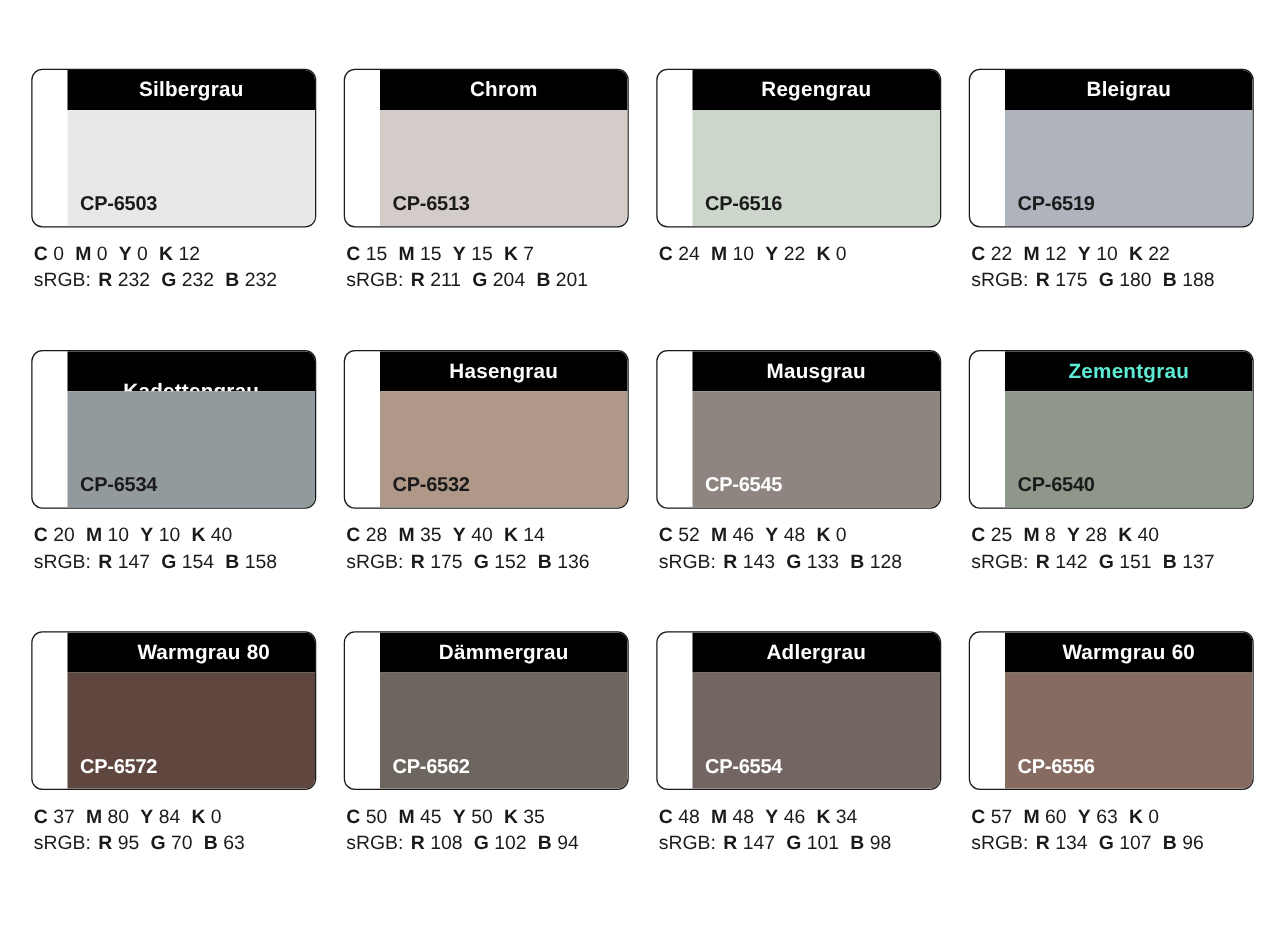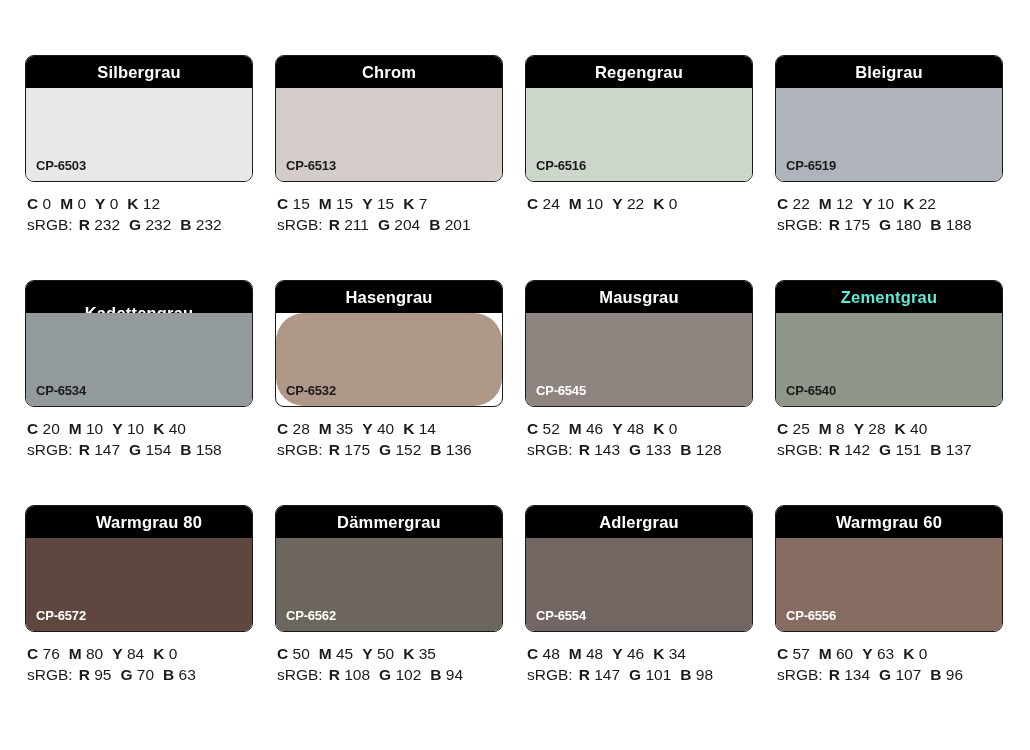--- a/index.html
+++ b/index.html
@@ -31,20 +31,21 @@
   }
   .card {
     position: relative;
     width: 228px;
     height: 127px;
     border-radius: 9px;
     box-sizing: border-box;
     overflow: hidden;
     border: 1.6px solid #1a1a1a;
     background: #ffffff;
+    padding-left: 28px;
   }
   .card-header {
     height: 32px;
     background: #000000;
     display: flex;
     align-items: center;
     justify-content: center;
   }
   .card-title {
     color: #ffffff;
@@ -55,21 +56,21 @@
     white-space: nowrap;
   }
   .card-color {
     position: relative;
     height: 93px;
   }
   .card-code {
     position: absolute;
     left: 10px;
     bottom: 9px;
-    font-size: 13px;
+    font-size: 16px;
     font-weight: bold;
     letter-spacing: -0.2px;
     line-height: 1;
   }
   .specs {
     padding-top: 11px;
     padding-left: 2px;
     color: #1a1a1a;
   }
   .spec-line {
@@ -163,21 +164,21 @@
         <div class="specs">
           <div class="spec-line"><span class="spec-pair"><span class="k">C</span> <span class="v">20</span></span><span class="spec-pair"><span class="k">M</span> <span class="v">10</span></span><span class="spec-pair"><span class="k">Y</span> <span class="v">10</span></span><span class="spec-pair"><span class="k">K</span> <span class="v">40</span></span></div>
           <div class="spec-line"><span class="srgb-label">sRGB:</span><span class="spec-pair"><span class="k">R</span> <span class="v">147</span></span><span class="spec-pair"><span class="k">G</span> <span class="v">154</span></span><span class="spec-pair"><span class="k">B</span> <span class="v">158</span></span></div>
         </div>
       </div>
       <div class="swatch">
         <div class="card">
           <div class="card-header" style="background: rgb(0, 0, 0);">
             <span class="card-title" style="color: rgb(255, 255, 255);">Hasengrau</span>
           </div>
-          <div class="card-color" style="background: rgb(175, 152, 136); border-radius: 28px;">
+          <div class="card-color" style="background: rgb(175, 152, 136);">
             <span class="card-code" style="color: rgb(26, 26, 26);">CP-6532</span>
           </div>
         </div>
         <div class="specs">
           <div class="spec-line"><span class="spec-pair"><span class="k">C</span> <span class="v">28</span></span><span class="spec-pair"><span class="k">M</span> <span class="v">35</span></span><span class="spec-pair"><span class="k">Y</span> <span class="v">40</span></span><span class="spec-pair"><span class="k">K</span> <span class="v">14</span></span></div>
           <div class="spec-line"><span class="srgb-label">sRGB:</span><span class="spec-pair"><span class="k">R</span> <span class="v">175</span></span><span class="spec-pair"><span class="k">G</span> <span class="v">152</span></span><span class="spec-pair"><span class="k">B</span> <span class="v">136</span></span></div>
         </div>
       </div>
       <div class="swatch">
         <div class="card">
@@ -210,21 +211,21 @@
       <div class="swatch">
         <div class="card">
           <div class="card-header" style="background: rgb(0, 0, 0);">
             <span class="card-title" style="color: rgb(255, 255, 255); margin-left: 20px;">Warmgrau 80</span>
           </div>
           <div class="card-color" style="background: rgb(95, 70, 63);">
             <span class="card-code" style="color: rgb(255, 255, 255);">CP-6572</span>
           </div>
         </div>
         <div class="specs">
-          <div class="spec-line"><span class="spec-pair"><span class="k">C</span> <span class="v">76</span></span><span class="spec-pair"><span class="k">M</span> <span class="v">80</span></span><span class="spec-pair"><span class="k">Y</span> <span class="v">84</span></span><span class="spec-pair"><span class="k">K</span> <span class="v">0</span></span></div>
+          <div class="spec-line"><span class="spec-pair"><span class="k">C</span> <span class="v">37</span></span><span class="spec-pair"><span class="k">M</span> <span class="v">80</span></span><span class="spec-pair"><span class="k">Y</span> <span class="v">84</span></span><span class="spec-pair"><span class="k">K</span> <span class="v">0</span></span></div>
           <div class="spec-line"><span class="srgb-label">sRGB:</span><span class="spec-pair"><span class="k">R</span> <span class="v">95</span></span><span class="spec-pair"><span class="k">G</span> <span class="v">70</span></span><span class="spec-pair"><span class="k">B</span> <span class="v">63</span></span></div>
         </div>
       </div>
       <div class="swatch">
         <div class="card">
           <div class="card-header" style="background: rgb(0, 0, 0);">
             <span class="card-title" style="color: rgb(255, 255, 255);">Dämmergrau</span>
           </div>
           <div class="card-color" style="background: rgb(108, 102, 94);">
             <span class="card-code" style="color: rgb(255, 255, 255);">CP-6562</span>

